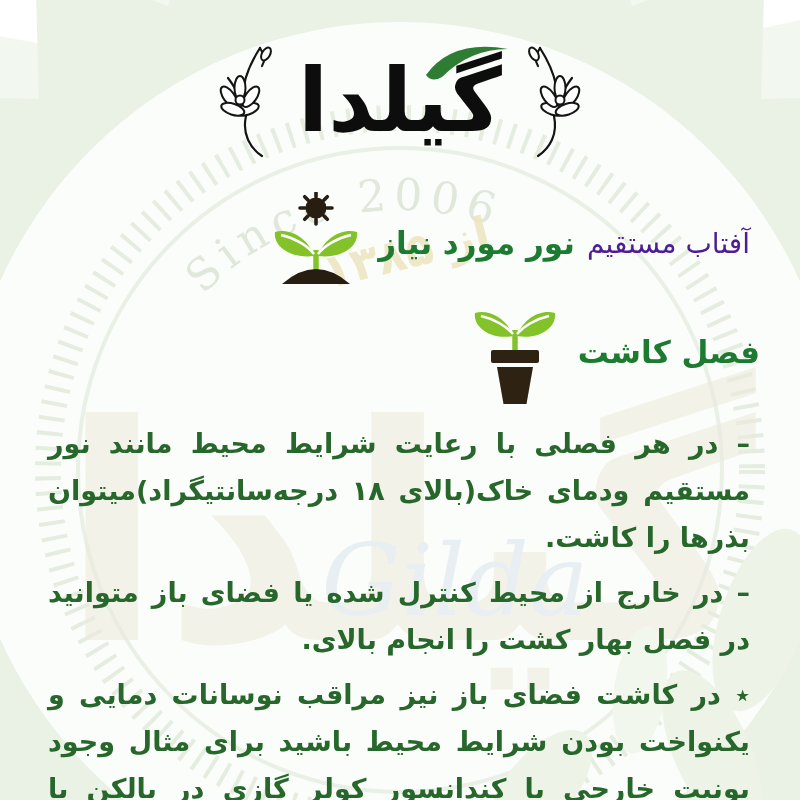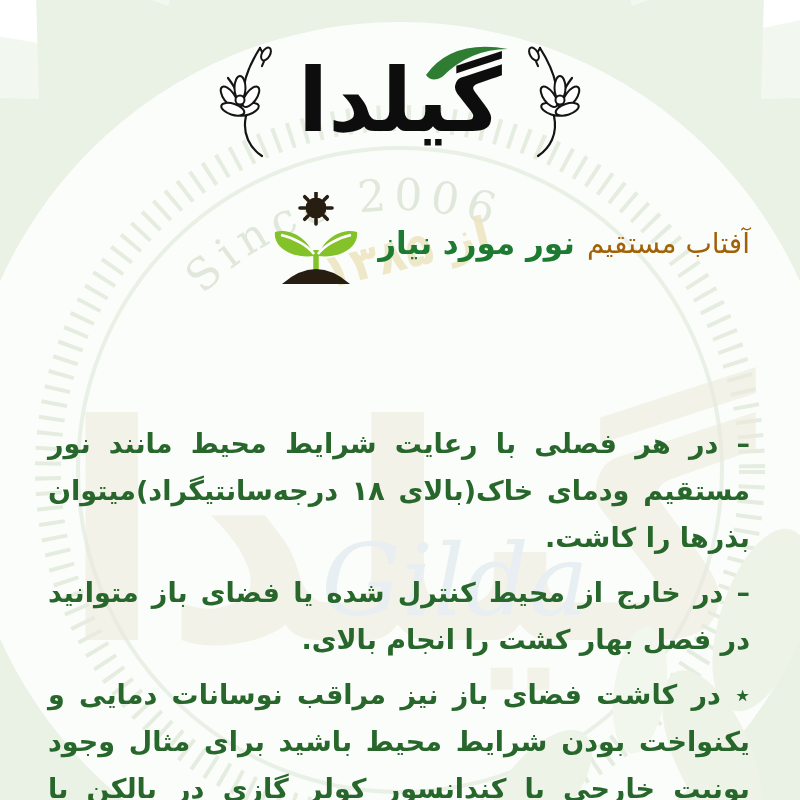--- a/index.html
+++ b/index.html
@@ -34,21 +34,21 @@
     display:flex;flex-direction:row-reverse;align-items:center;
     direction:rtl;gap:12px;
   }
   .row-light{top:192px;}
   .row-season{top:296px;}
   .info-icon{flex:0 0 auto;display:block;}
   .info-label{
     font-size:31px;font-weight:bold;color:#1d7a31;white-space:nowrap;
   }
   .info-value{
-    font-size:28px;font-weight:normal;color:#a16207;white-space:nowrap;
+    font-size:28px;font-weight:normal;color:#4c1d95;white-space:nowrap;
     margin-right:10px;
   }
 
   
   .body-text{
     position:absolute;top:412px;left:40px;right:42px;z-index:2;
     direction:rtl;text-align:justify;
     color:#28672c;font-size:27px;font-weight:bold;line-height:47px;
   }
   .body-text p{margin:8px;}
@@ -153,20 +153,32 @@
       <path d="M48 64 C42 46 24 36 9 40 C7 55 26 67 48 64 Z" fill="#84c22a"></path>
       <path d="M52 64 C58 46 76 36 91 40 C93 55 74 67 52 64 Z" fill="#84c22a"></path>
       <path d="M15 43 C29 46 42 54 48 62" stroke="#ffffff" stroke-width="2.6" fill="none"></path>
       <path d="M85 43 C71 46 58 54 52 62" stroke="#ffffff" stroke-width="2.6" fill="none"></path>
       <path d="M16 92 Q50 62 84 92 Z" fill="#271d10"></path>
     </svg>
     <span class="info-label">نور مورد نیاز</span>
     <span class="info-value">آفتاب مستقیم</span>
   </div>
 
+  <div class="info-row row-season">
+    <svg class="info-icon" width="102" height="112" viewBox="0 0 102 112" aria-hidden="true">
+      <path d="M51 54 C51 46 51 42 51 34" stroke="#84c22a" stroke-width="5.5" fill="none"></path>
+      <path d="M49 40 C43 23 26 13 11 17 C9 32 28 44 49 40 Z" fill="#84c22a"></path>
+      <path d="M53 40 C59 23 76 13 91 17 C93 32 74 44 53 40 Z" fill="#84c22a"></path>
+      <path d="M17 20 C31 23 43 31 49 38" stroke="#ffffff" stroke-width="2.6" fill="none"></path>
+      <path d="M85 20 C71 23 59 31 53 38" stroke="#ffffff" stroke-width="2.6" fill="none"></path>
+      <rect x="27" y="54" width="48" height="13" rx="2" fill="#2e2313"></rect>
+      <path d="M33 71 L69 71 L62.5 108 L39.5 108 Z" fill="#2e2313"></path>
+    </svg>
+    <span class="info-label">فصل کاشت</span>
+  </div>
 
   <div class="body-text">
     <p>– در هر فصلی با رعایت شرایط محیط مانند نور مستقیم ودمای خاک(بالای ۱۸ درجه‌سانتیگراد)میتوان بذرها را کاشت.</p>
     <p>– در خارج از محیط کنترل شده یا فضای باز متوانید در فصل بهار کشت را انجام بالای.</p>
     <p>٭ در کاشت فضای باز نیز مراقب نوسانات دمایی و یکنواخت بودن شرایط محیط باشید برای مثال وجود یونیت خارجی یا کندانسور کولر گازی در بالکن یا تراس نواسانات دمایی بسیاری ایجاد میکند</p>
   </div>
 
 </div>
 
 </body></html>

